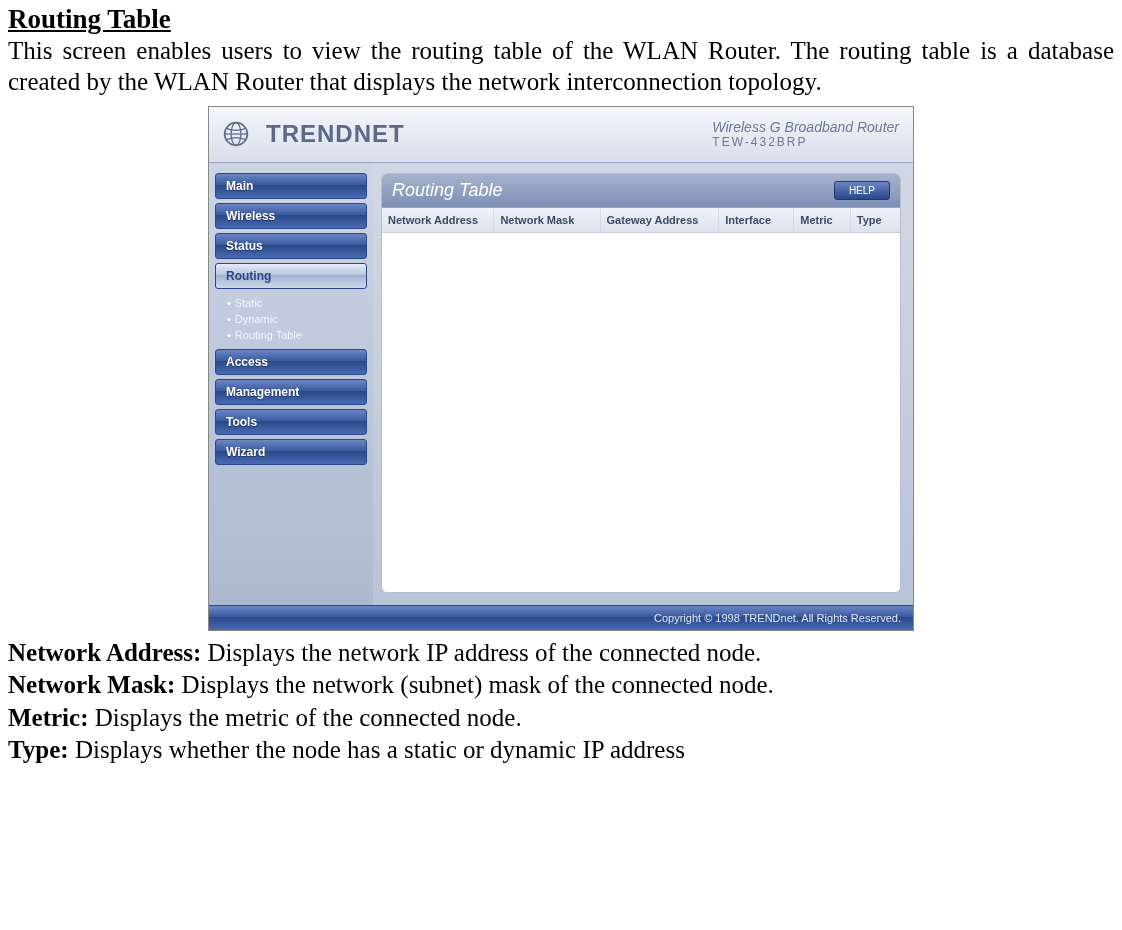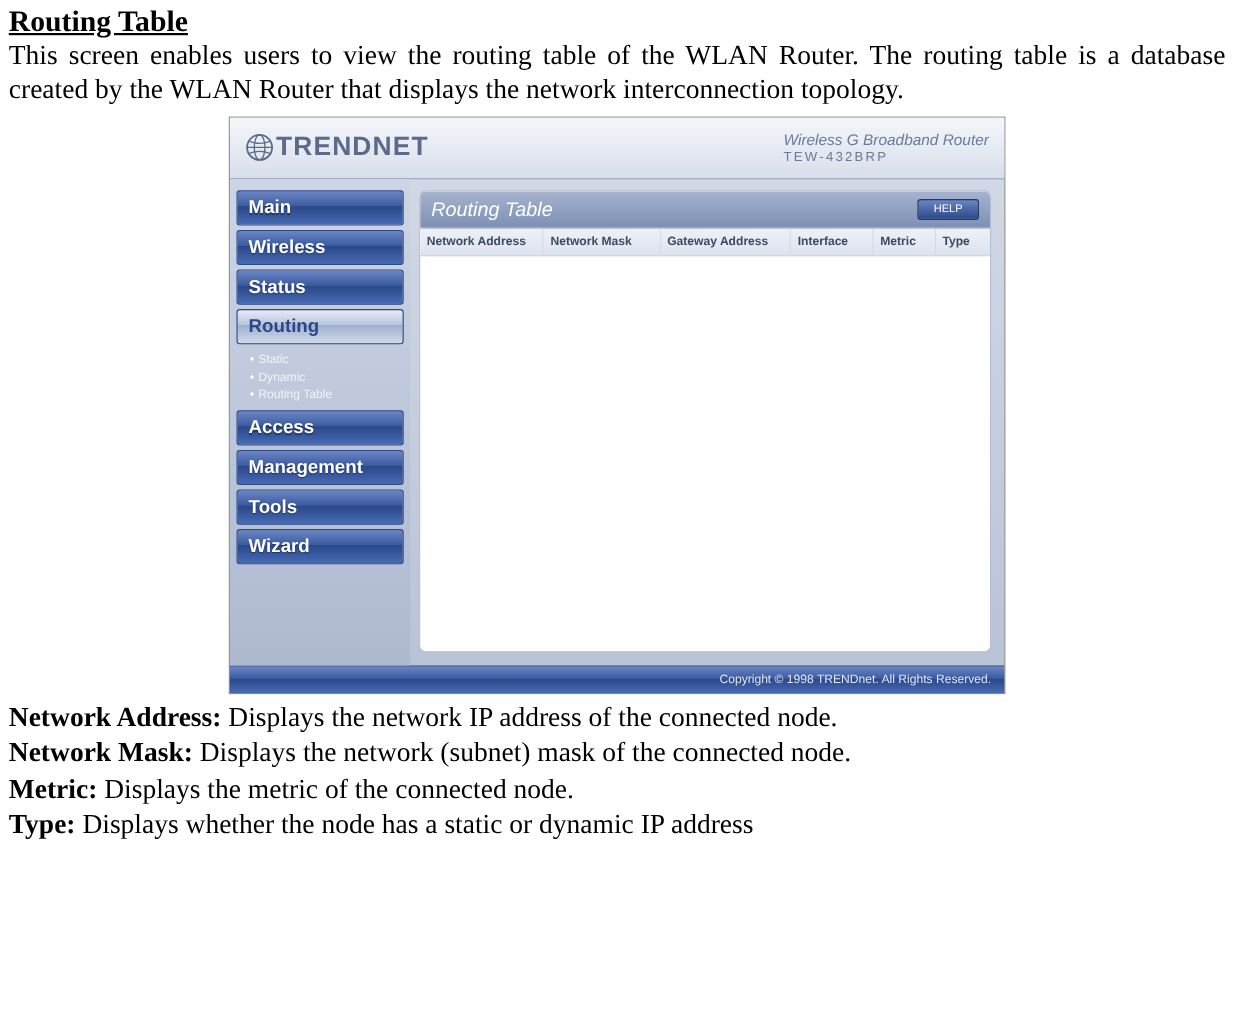--- a/index.html
+++ b/index.html
@@ -34,40 +34,40 @@
   .rs-header {
     display: flex;
     align-items: center;
     justify-content: space-between;
     height: 56px;
     padding: 0 14px;
     background: linear-gradient(#f4f6fa, #d8deea);
     border-bottom: 1px solid #9aa6bf;
   }
   .rs-logo {
-    display: flex; align-items: center; gap: 2px;
+    display: flex; align-items: center; gap: 17px;
     font-size: 24px; font-weight: bold; letter-spacing: 1px;
     color: #5a6a88;
     font-family: Arial, Helvetica, sans-serif;
   }
   .rs-logo svg { width: 26px; height: 26px; }
   .rs-product { color: #6a7a98; font-size: 14px; font-style: italic; }
   .rs-product .model { font-size: 12px; font-style: normal; letter-spacing: 2px; }
   .rs-body { display: flex; min-height: 430px; }
   .rs-sidebar {
     width: 164px;
     padding: 10px 6px;
     background: linear-gradient(#cdd5e5, #aeb9d0);
   }
   .nav-btn {
     display: block;
     background: linear-gradient(#6b86c3, #3a5aa0 45%, #2a4788 46%, #476bb4);
     color: #fff;
     font-weight: bold;
-    font-size: 17px;
+    font-size: 12px;
     padding: 5px 10px;
     border-radius: 3px;
     border: 1px solid #2a4788;
     margin-bottom: 4px;
     text-shadow: 0 1px 1px rgba(0,0,0,.4);
   }
   .nav-btn.active {
     background: linear-gradient(#e6ecf6, #b8c5de 45%, #9fb0d0 46%, #cfd9ea);
     color: #2a4788;
     text-shadow: none;

